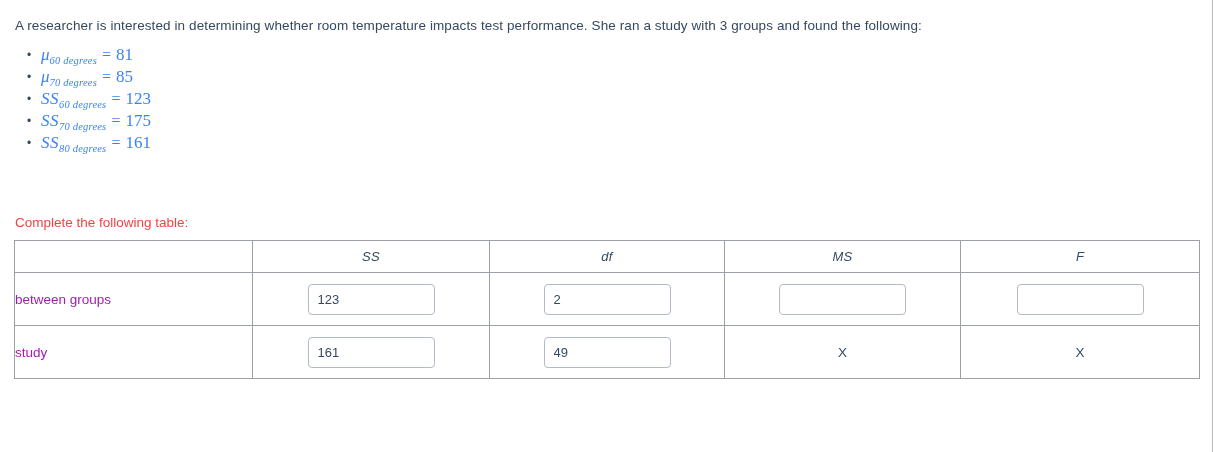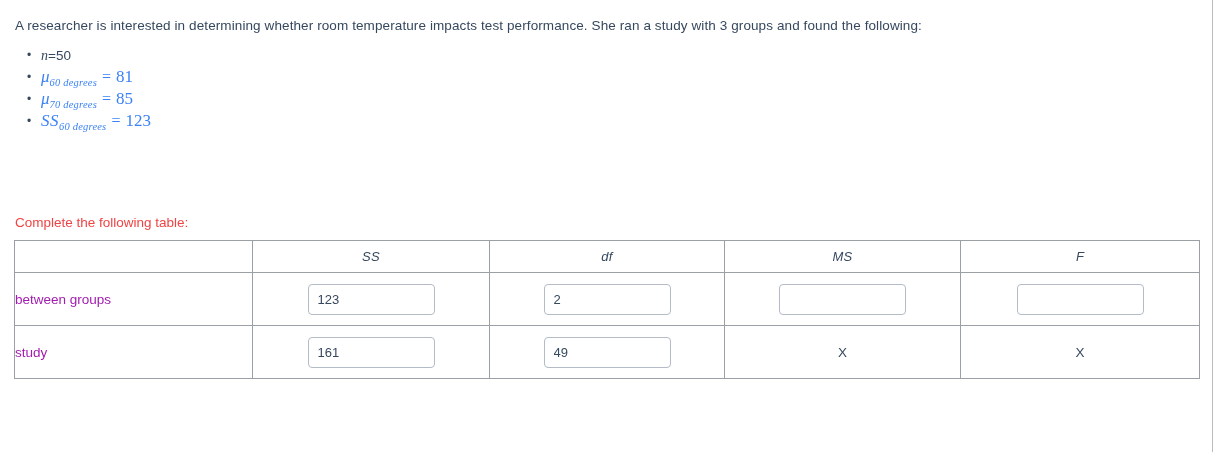--- a/index.html
+++ b/index.html
@@ -194,38 +194,41 @@
 </style>
 </head>
 <body>
 
 <div class="content">
 
   <div class="prompt">A researcher is interested in determining whether room temperature impacts test performance.  She ran a study with 3 groups and found the following:</div>
 
   <ul class="facts">
 
-    <li>
-      <span class="mi-plain">n</span><span class="num-plain">=</span><span class="num-plain">50</span>
-    </li>
 
     <li>
       <span class="math"><span class="var">μ</span><span class="sub">60 degrees</span><span class="eq">=</span><span class="rhs">81</span></span>
     </li>
 
     <li>
       <span class="math"><span class="var">μ</span><span class="sub">70 degrees</span><span class="eq">=</span><span class="rhs">85</span></span>
     </li>
 
 
     <li>
       <span class="math"><span class="var-ss">SS</span><span class="sub">60 degrees</span><span class="eq">=</span><span class="rhs">123</span></span>
     </li>
 
-
+    <li>
+      <span class="math"><span class="var-ss">SS</span><span class="sub">70 degrees</span><span class="eq">=</span><span class="rhs">175</span></span>
+    </li>
+
+    <li>
+      <span class="math"><span class="var-ss">SS</span><span class="sub">80 degrees</span><span class="eq">=</span><span class="rhs">161</span></span>
+    </li>
 
   </ul>
 
   <div class="instruction">Complete the following table:</div>
 
   <table class="anova-table">
     <colgroup>
       <col class="col-label">
       <col class="col-ss">
       <col class="col-df">

